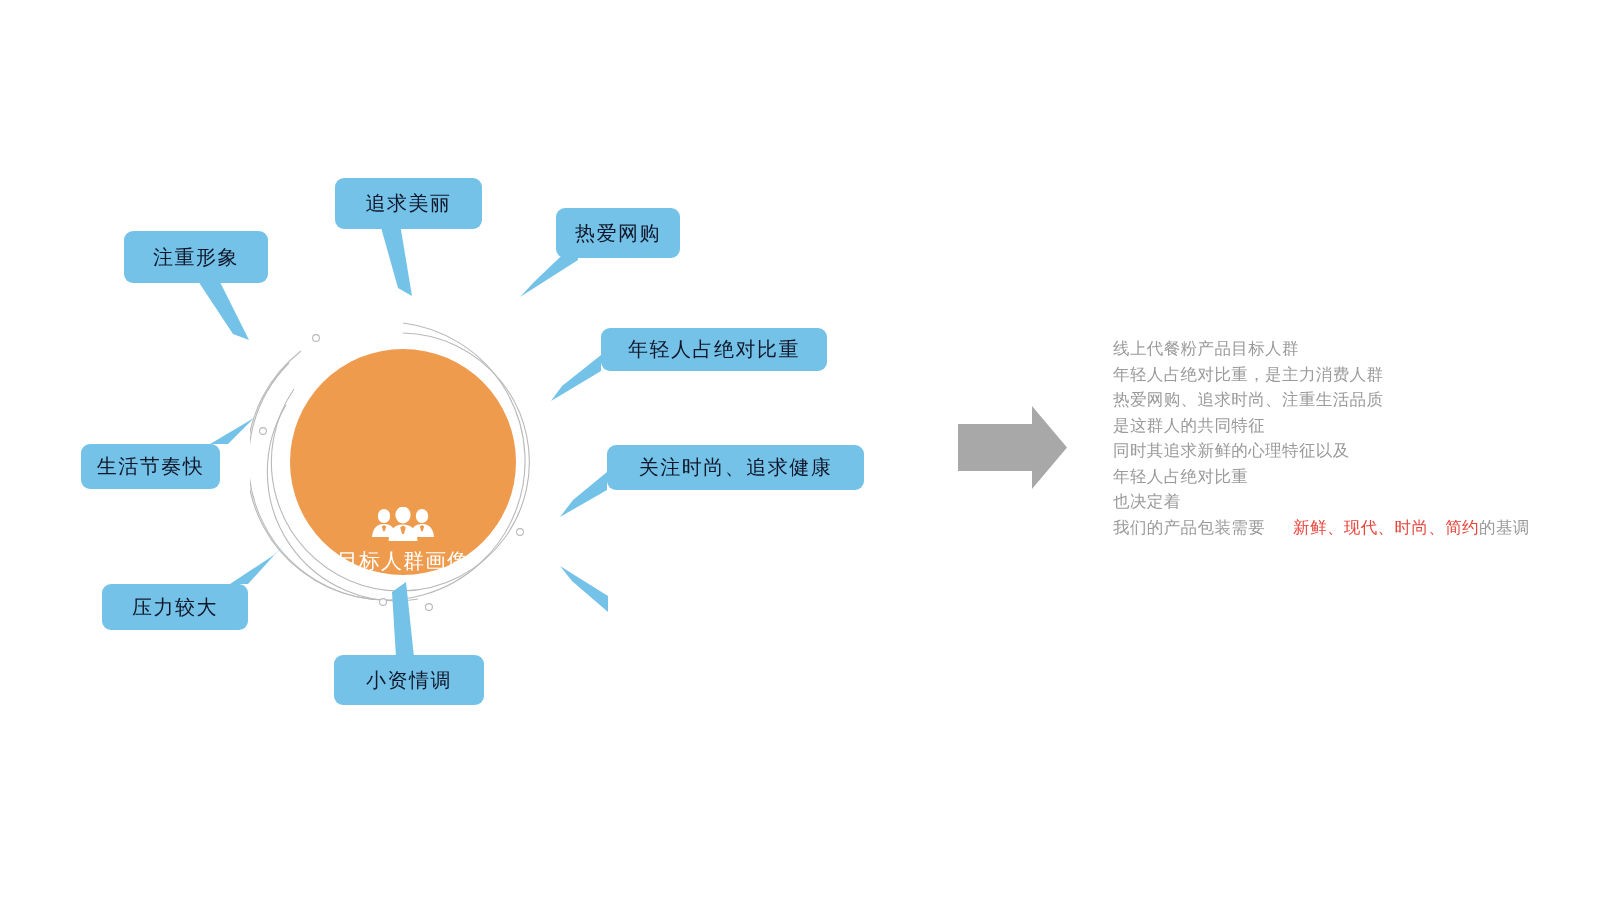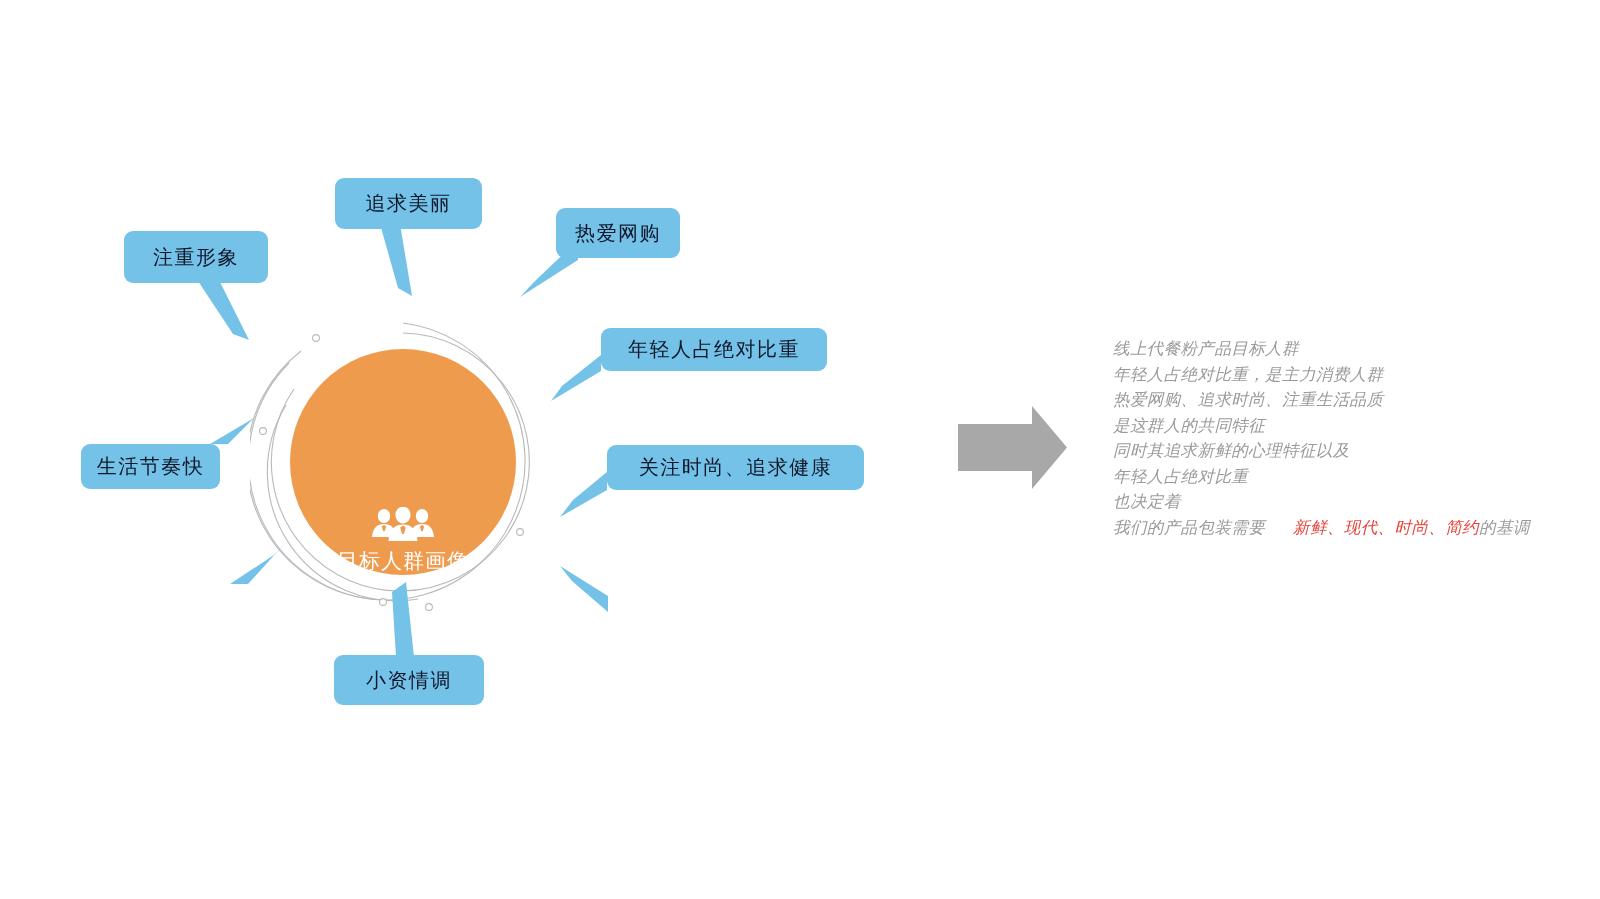--- a/index.html
+++ b/index.html
@@ -62,21 +62,21 @@
   .textblock{
     position:absolute;
     left:1113px;top:336px;
     color:#9a9a9a;
     font-size:16.5px;
     line-height:25.5px;
     letter-spacing:0.4px;
     font-weight:300;
     white-space:nowrap;
   }
-  .textblock .ln{display:block;font-style:italic;}
+  .textblock .ln{display:block;}
   .hl{color:#e8433a;margin-left:28px;}
 </style>
 </head>
 <body>
 
 <div id="stage">
 
   <svg class="rings" viewBox="0 0 306 306">
     <g fill="none" stroke="#b9b9b9" stroke-width="1.1">
       <path d="M 153 14 A 139 139 0 1 1 51 42"></path>
@@ -149,20 +149,23 @@
     </div>
   <div class="callout" style="left:601px;top:328px;width:226px;height:43px;">
       <span>年轻人占绝对比重</span>
     </div>
   <div class="callout" style="left:81px;top:444px;width:139px;height:45px;">
       <span>生活节奏快</span>
     </div>
   <div class="callout" style="left:607px;top:445px;width:257px;height:45px;">
       <span>关注时尚、追求健康</span>
     </div>
+  <div class="callout" style="left:102px;top:584px;width:146px;height:46px;">
+      <span>压力较大</span>
+    </div>
   <div class="callout" style="left:334px;top:655px;width:150px;height:50px;">
       <span>小资情调</span>
     </div>
 
   <div class="arrow-wrap">
     <svg viewBox="0 0 125 95" width="125" height="95">
       <polygon fill="#a8a8a8" points="8,24 82,24 82,6 117,47.5 82,89 82,71 8,71"></polygon>
     </svg>
   </div>
 

